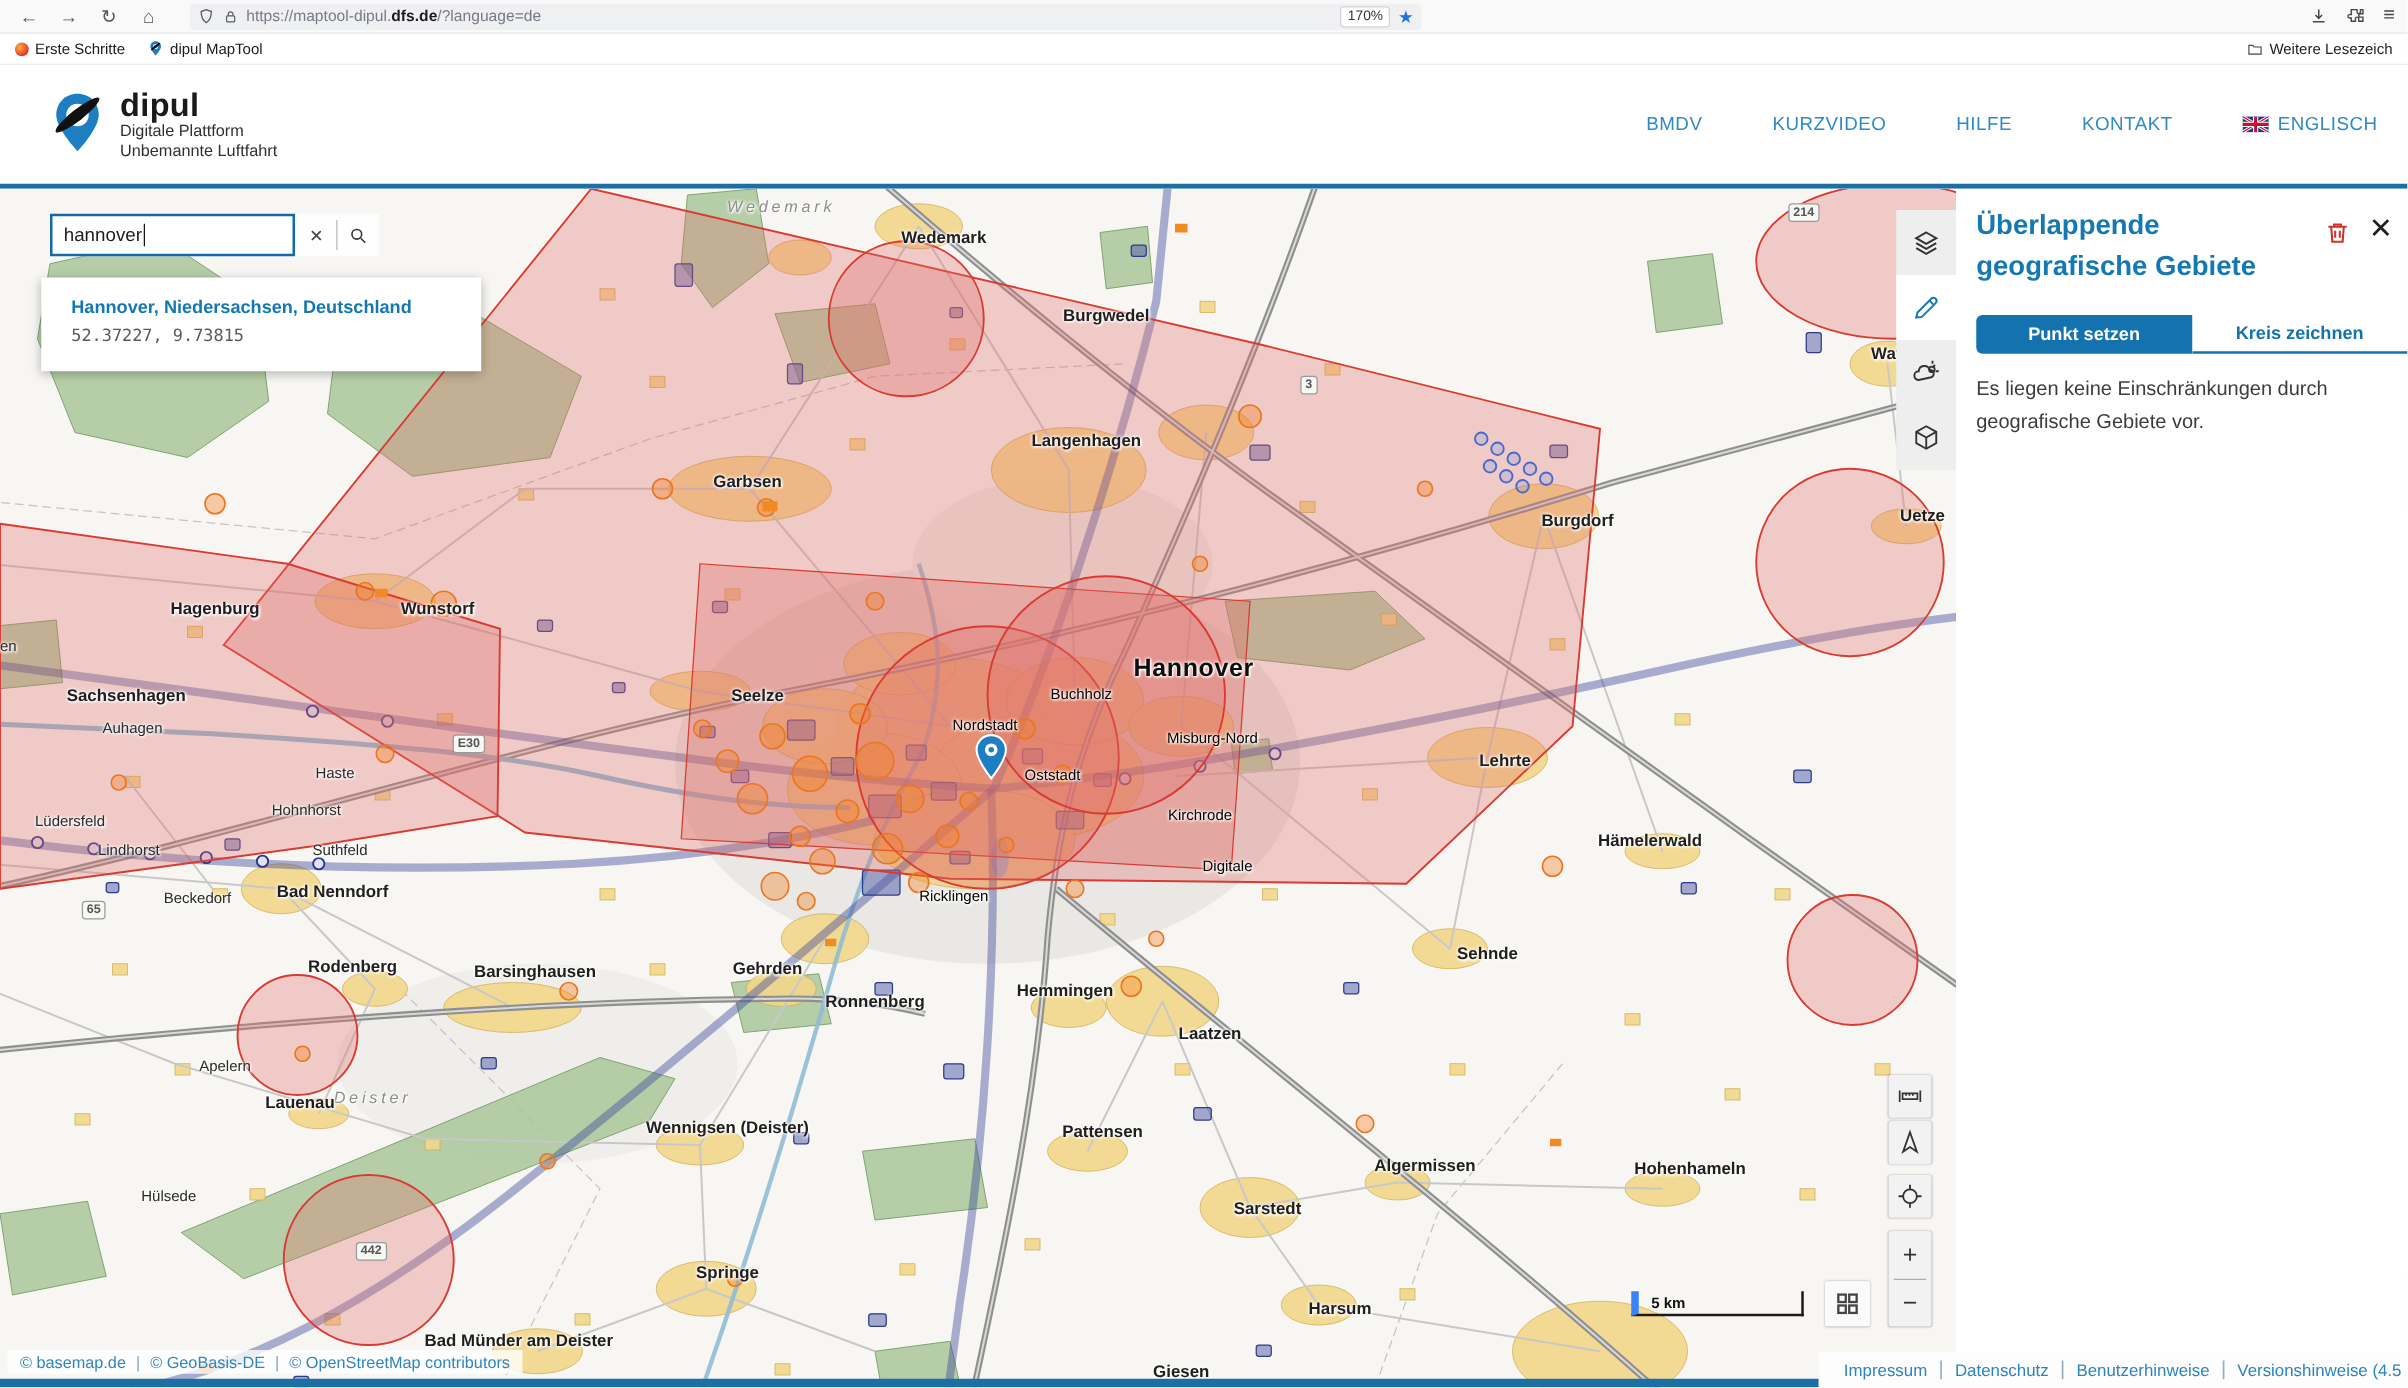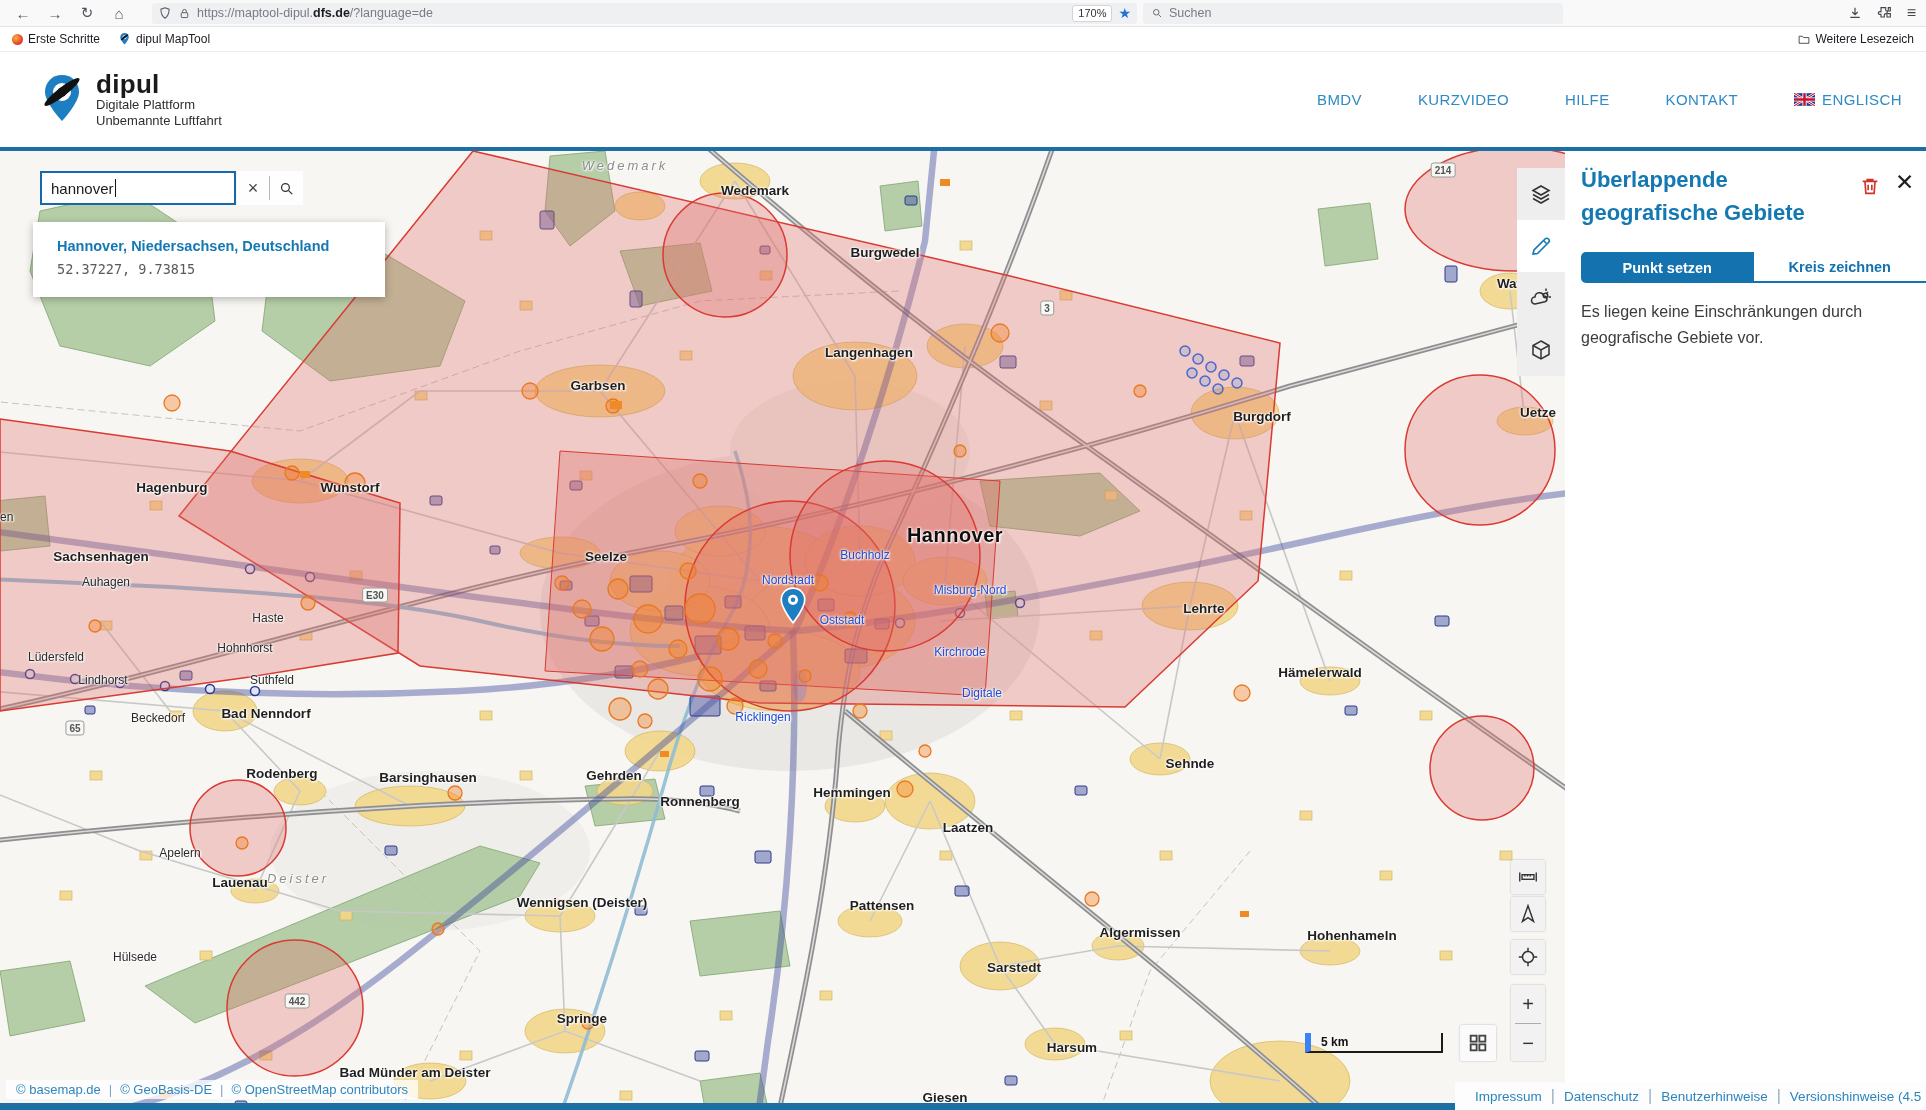--- a/index.html
+++ b/index.html
@@ -46,21 +46,21 @@
   #map-wrap { position:relative; width:1565px; height:959px; overflow:hidden; background:#f7f6f3;
     flex:0 0 1565px; }
   #map-svg { position:absolute; left:0; top:0; }
   #map-labels { position:absolute; left:0; top:0; width:1565px; height:959px; pointer-events:none; }
 
   .lbl { position:absolute; transform:translate(-50%,-50%); white-space:nowrap; color:#1f1f1f;
     text-shadow:0 0 3px #fff,0 0 3px #fff,1px 1px 2px #fff; }
   .k-city { font-size:13.5px; font-weight:700; }
   .k-metro { font-size:20px; font-weight:700; color:#0e0e0e; letter-spacing:.5px; }
   .k-village { font-size:12px; color:#2a2a2a; }
-  .k-suburb { font-size:12px; color:#1d4ed8; }
+  .k-suburb { font-size:12px; color:#000000; }
   .k-district { font-style:italic; color:#8d8d8d; letter-spacing:3px; font-size:13px; }
   .shield { position:absolute; transform:translate(-50%,-50%); font-size:10px; font-weight:700;
     color:#555; background:#f7f7f4; border:1px solid #9a9a9a; border-radius:3px; padding:0 3px;
     line-height:13px; }
 
   
   #map-search { position:absolute; left:40px; top:20px; width:196px; height:34px; background:#fff;
     border:2px solid #1568a9; display:flex; align-items:center; padding:0 9px; font-size:15px; color:#1c1c1c; }
   .caret { display:inline-block; width:1px; height:18px; background:#111; margin-left:1px; }
   #search-btns { position:absolute; left:237px; top:20px; width:66px; height:34px;
@@ -141,27 +141,20 @@
     </span>
     <span>
       <svg width="13" height="13" viewBox="0 0 24 24" fill="none" stroke="#5b5b66" stroke-width="1.8">
           <rect x="6" y="10.5" width="12" height="9" rx="1.5"></rect>
           <path d="M8.5 10.5 V8 a3.5 3.5 0 0 1 7 0 v2.5"></path>
         </svg>
     </span>
     <span class="url-text"><span>https://maptool-dipul.</span><b>dfs.de</b><span>/?language=de</span></span>
     <span class="zoom-chip">170%</span>
     <span class="star">★</span>
-  </div>
-  <div id="browser-search">
-    <svg width="12" height="12" viewBox="0 0 24 24" fill="none" stroke="#6a6a73" stroke-width="2">
-        <circle cx="10.5" cy="10.5" r="5.5"></circle>
-        <path d="M15 15 L20 20"></path>
-      </svg>
-    <span>Suchen</span>
   </div>
   <div id="chrome-right">
     <span>
       <svg width="16" height="16" viewBox="0 0 24 24" fill="none" stroke="#45454d" stroke-width="1.8">
           <path d="M12 4 v10 M8 10.5 L12 14.5 L16 10.5 M5 18.5 h14"></path>
         </svg>
     </span>
     <span>
       <svg width="16" height="16" viewBox="0 0 24 24" fill="none" stroke="#45454d" stroke-width="1.7">
           <path d="M9 4 h4 v3 a2 2 0 1 0 4 0 V4 h3 v5 h-3 a2 2 0 1 0 0 4 h3 v5 h-5 v-3 a2 2 0 1 0 -4 0 v3 H6 v-4 H4 a2 2 0 1 1 0 -4 h2 V4 z"></path>

